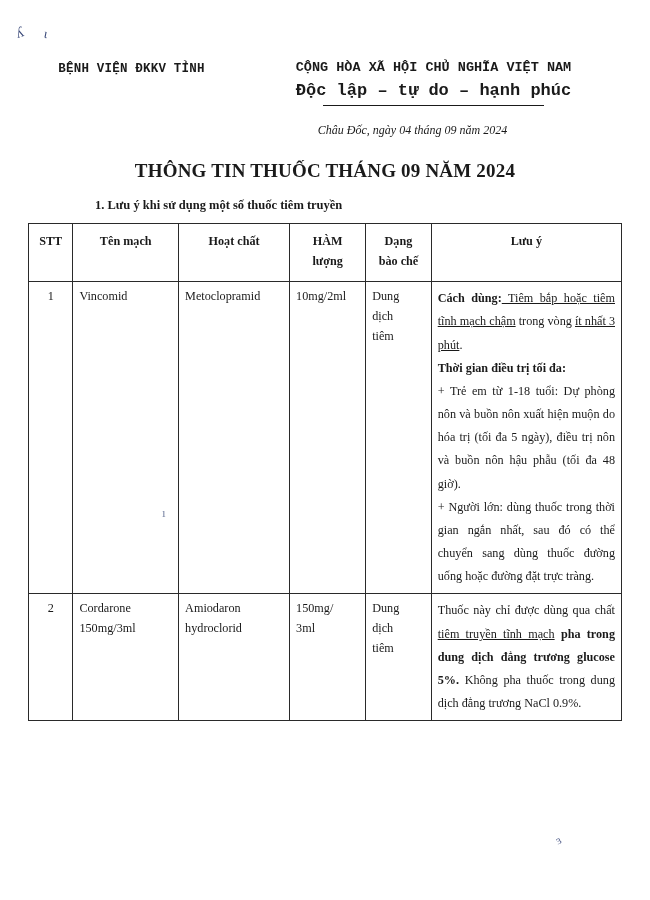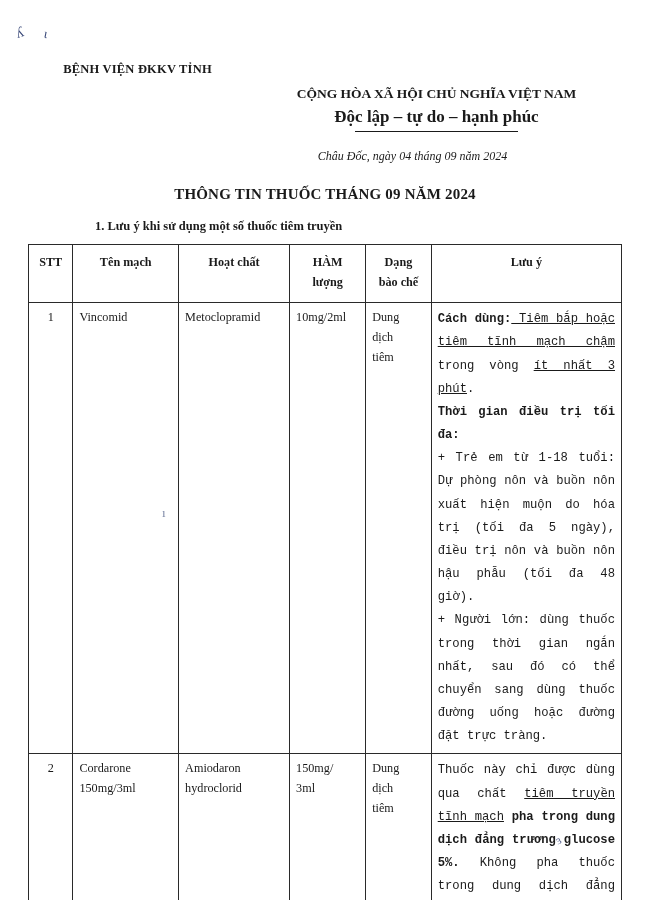--- a/index.html
+++ b/index.html
@@ -22,22 +22,23 @@
     padding: 0;
     box-sizing: border-box;
   }
 
   
   .header {
     display: flex;
     flex-direction: row;
     justify-content: flex-start;
     align-items: flex-start;
-    padding: 58px 30px 0 30px;
+    padding: 58px 30px 0 24px;
     box-sizing: border-box;
+    font-family: Liberation Mono, monospace;
   }
   .header-left {
     width: 215px;
     text-align: center;
     font-weight: bold;
     font-size: 12.5px;
     line-height: 1.45;
     letter-spacing: 0.2px;
     padding-top: 2px;
   }
@@ -55,21 +56,20 @@
     height: 1px;
     background: #1a1a1a;
   }
   .header-right {
     flex: 1;
     text-align: center;
     font-weight: bold;
     font-size: 13.5px;
     line-height: 1.5;
     padding-left: 8px;
-    margin-top: 26px;
   }
   .header-right .sub {
     font-size: 17px;
     display: inline-block;
     position: relative;
     padding-bottom: 1px;
   }
   .header-right .sub::after {
     content: "";
     position: absolute;
@@ -85,21 +85,21 @@
     font-style: italic;
     font-size: 12px;
     margin-top: 18px;
     padding-right: 40px;
     padding-left: 215px;
   }
 
   .doc-title {
     text-align: center;
     font-weight: bold;
-    font-size: 15px;
+    font-size: 19px;
     margin-top: 22px;
     letter-spacing: 0.2px;
   }
 
   .section-title {
     font-weight: bold;
     font-size: 12.5px;
     margin-top: 16px;
     padding-left: 95px;
   }
@@ -142,21 +142,20 @@
   td.nowrapish { word-spacing: 0px; margin-top: 20px; }
   .cell-line { display: block; }
 
   .note-cell {
     text-align: justify;
     text-justify: inter-word;
   }
   .note-cell p {
     margin: 0 0 0 0;
     line-height: 1.9;
-    font-family: Liberation Mono, monospace;
   }
   .b { font-weight: bold; }
   .u { text-decoration: underline; }
 
   
   .mark {
     position: absolute;
     color: #3b4a7a;
     font-family: "Liberation Serif", serif;
     pointer-events: none;

